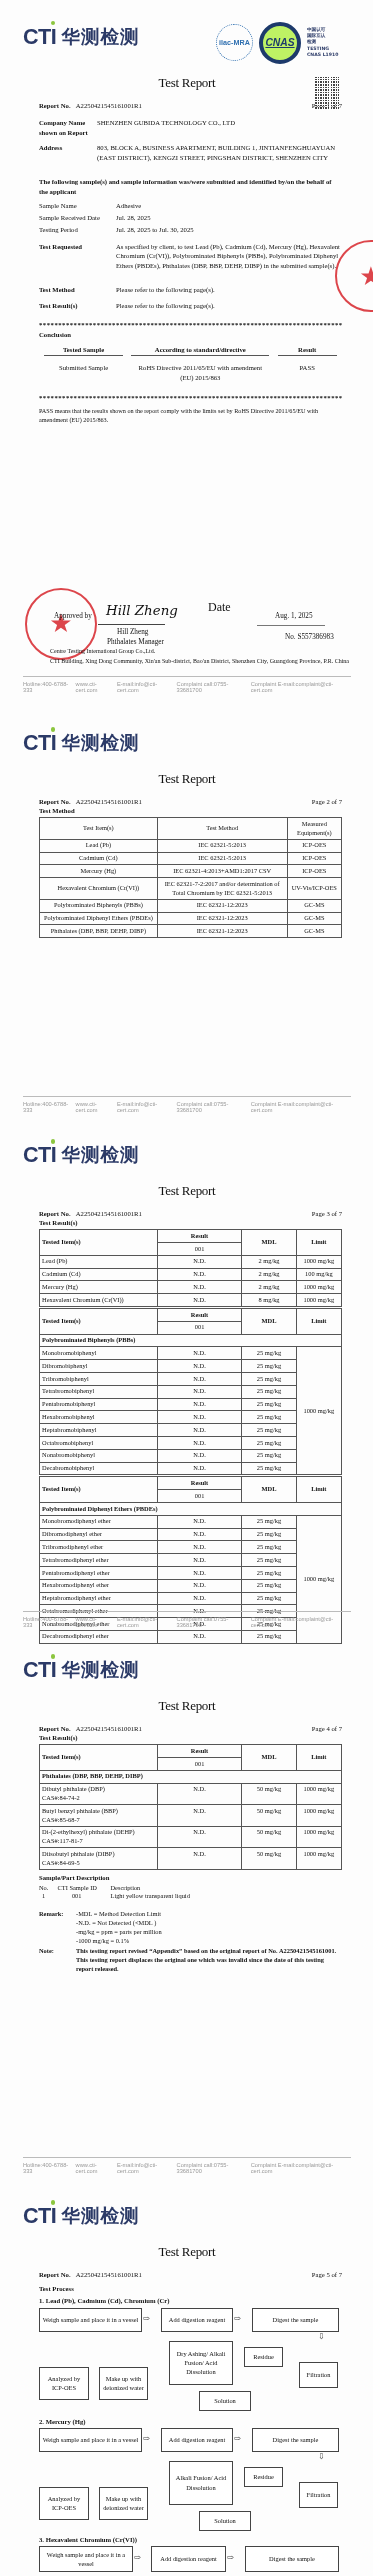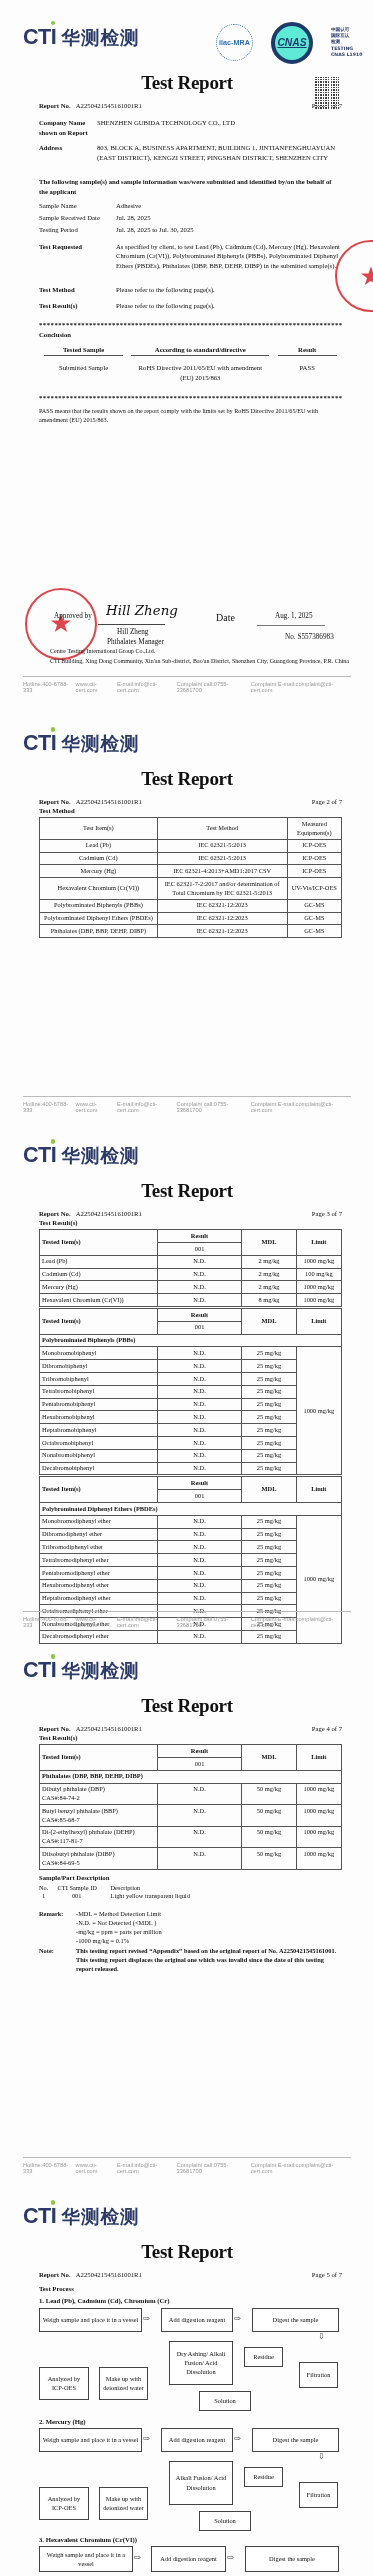--- a/index.html
+++ b/index.html
@@ -1,31 +1,31 @@
 <!DOCTYPE html>
 <html style="font-size:8.2px"><head>
 <meta charset="utf-8">
 <style>
   * { box-sizing: border-box; margin: 0; padding: 0; }
   html, body { width: 374px; background: #fcfcfc; }
   body { font-family: "Liberation Serif", "DejaVu Serif", serif; color: #111; }
   .page { position: relative; width: 374px; background: #fdfdfd; overflow: hidden; }
   .logo-row { position: relative; height: 67px; }
-  .cti-logo { position: absolute; left: 23px; top: 26px; display: flex; align-items: flex-end; }
+  .cti-logo { position: absolute; left: 23px; top: 26px; display: flex; align-items: center; }
   .cti-latin { font-family: "Liberation Sans", "DejaVu Sans", sans-serif; font-weight: bold; font-size: 21.6px; color: #2b3a67; letter-spacing: -0.5px; line-height: 1; position: relative; }
   .cti-dot { position: absolute; width: 4.6px; height: 4.6px; background: #8cc63f; border-radius: 50%; right: 1px; top: -5.2px; }
   .cti-cn { font-family: "DejaVu Sans", sans-serif; font-weight: bold; font-size: 18.5px; color: #2b3a67; margin-left: 5.2px; letter-spacing: 1px; line-height: 1; }
-  .accred { position: absolute; left: 216px; top: 21.6px; display: flex; align-items: center; gap: 18px; }
+  .accred { position: absolute; left: 216px; top: 21.6px; display: flex; align-items: center; gap: 6px; }
   .ilac { width: 37px; height: 37px; border-radius: 50%; border: 1px dotted #2e6fb0; display: flex; align-items: center; justify-content: center; font: bold 7.2px "Liberation Sans", sans-serif; color: #2e6fb0; }
-  .cnas { width: 42px; height: 42px; border-radius: 50%; border: 4.1px solid #1d3a6b; display: flex; align-items: center; justify-content: center; font: bold italic 10.3px "Liberation Sans", sans-serif; color: #1d3a6b; background: #5eead4; text-decoration: underline; }
+  .cnas { width: 42px; height: 42px; border-radius: 50%; border: 4.1px solid #1d3a6b; display: flex; align-items: center; justify-content: center; font: bold italic 10.3px "Liberation Sans", sans-serif; color: #1d3a6b; background: #bef264; text-decoration: underline; }
   .cnas-text { font: bold 4.6px "DejaVu Sans", sans-serif; color: #2b3a67; line-height: 6.2px; }
   .qr { position: absolute; left: 315px; top: 77px; width: 24px; height: 32px; background:
         repeating-linear-gradient(90deg, #222 0 1.5px, #fff 1.5px 2.6px), #222; opacity: .85;
         -webkit-mask: repeating-linear-gradient(0deg, #000 0 1.5px, transparent 1.5px 2.6px); }
-  .title { text-align: center; font-size: 19px; font-weight: bold; letter-spacing: -0.3px; height: 31px; line-height: 31px; }
+  .title { text-align: center; font-size: 13px; font-weight: normal; letter-spacing: -0.3px; height: 31px; line-height: 31px; }
   .content { padding: 0 32px 0 39px; font-size: 6.7px; }
   .report-line { display: flex; justify-content: space-between; font-size: 6.7px; margin-top: 4.1px; }
   .report-line b { margin-right: 5.2px; }
   .kv { display: flex; margin-top: 5.2px; line-height: 9.8px; }
   .kv .k { width: 58px; font-weight: bold; }
   .kv .v { flex: 1; }
   .kv2 .k { width: 77px; font-weight: normal; }
   .subhead { font-weight: bold; margin-top: 14.4px; line-height: 10.3px; }
   .stars { letter-spacing: 0.5px; overflow: hidden; white-space: nowrap; font-weight: bold; margin-top: 10.3px; }
   .concl-table { width: 100%; margin-top: 4.1px; text-align: center; }
@@ -136,21 +136,21 @@
 
 <div class="page" style="height:155px;">
   <div class="seal" style="left:25px;top:20.6px;width:72px;height:72px;">
       <span class="star">★</span>
     </div>
   <div style="position:absolute;left:54px;top:45px;font-size:7.2px;">Approved by</div>
   <div style="position:absolute;left:106px;top:36px;font-family:'DejaVu Serif',serif;font-style:italic;font-size:13.4px;">Hill Zheng</div>
   <div style="position:absolute;left:98px;top:57px;width:67px;border-top:0.5px solid #444;"></div>
   <div style="position:absolute;left:117px;top:61px;font-size:7.2px;">Hill Zheng</div>
   <div style="position:absolute;left:107px;top:71px;font-size:7.2px;">Phthalates Manager</div>
-  <div style="position:absolute;left:208px;top:45px;font-size:10px;margin-left:8px;">Date</div>
+  <div style="position:absolute;left:208px;top:33px;font-size:12px;">Date</div>
   <div style="position:absolute;left:275px;top:45px;font-size:7.2px;text-align:center;">Aug. 1, 2025</div>
   <div style="position:absolute;left:257px;top:58px;width:68px;border-top:1px solid #777;"></div>
   <div style="position:absolute;left:285px;top:66px;font-size:7.2px;">No.  S557386983</div>
   <div style="position:absolute;left:50px;top:81px;font-size:6px;">Centre Testing International Group Co.,Ltd.</div>
   <div style="position:absolute;left:50px;top:91px;font-size:6px;">CTI Building, Xing Dong Community, Xin'an Sub-district, Bao'an District, Shenzhen City, Guangdong Province, P.R. China</div>
   <div class="footer" style="position:absolute;left:0;right:0;top:109px;">
     <span>Hotline:400-6788-333</span>
       <span>www.cti-cert.com</span>
       <span>E-mail:info@cti-cert.com</span>
       <span>Complaint call:0755-33681700</span>

